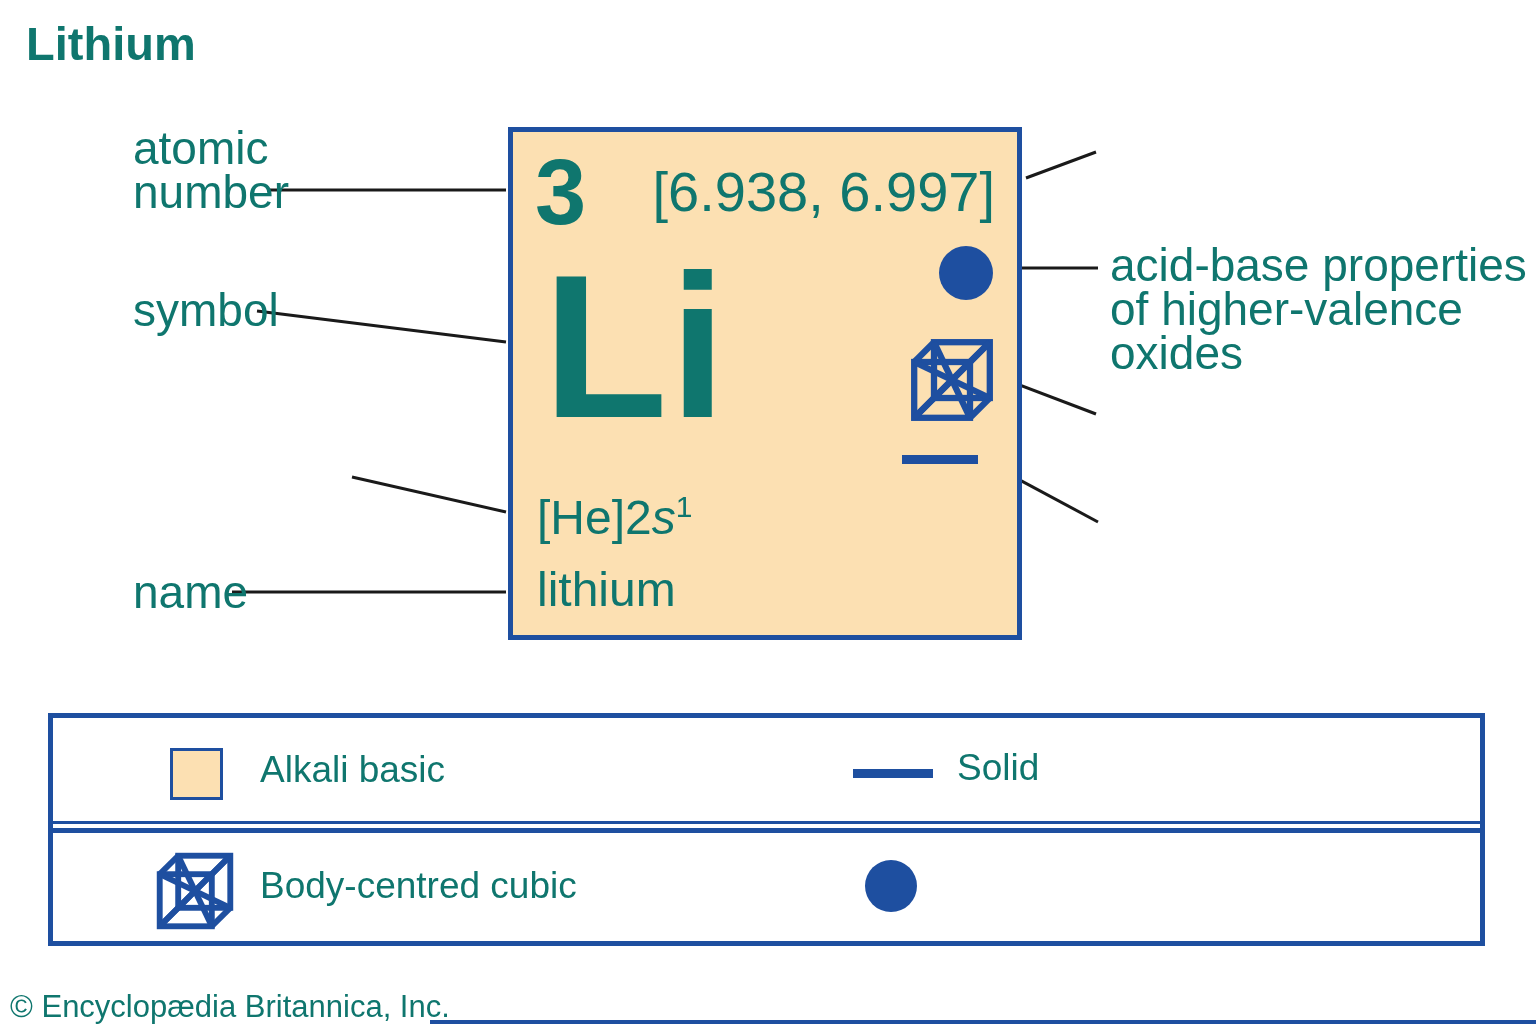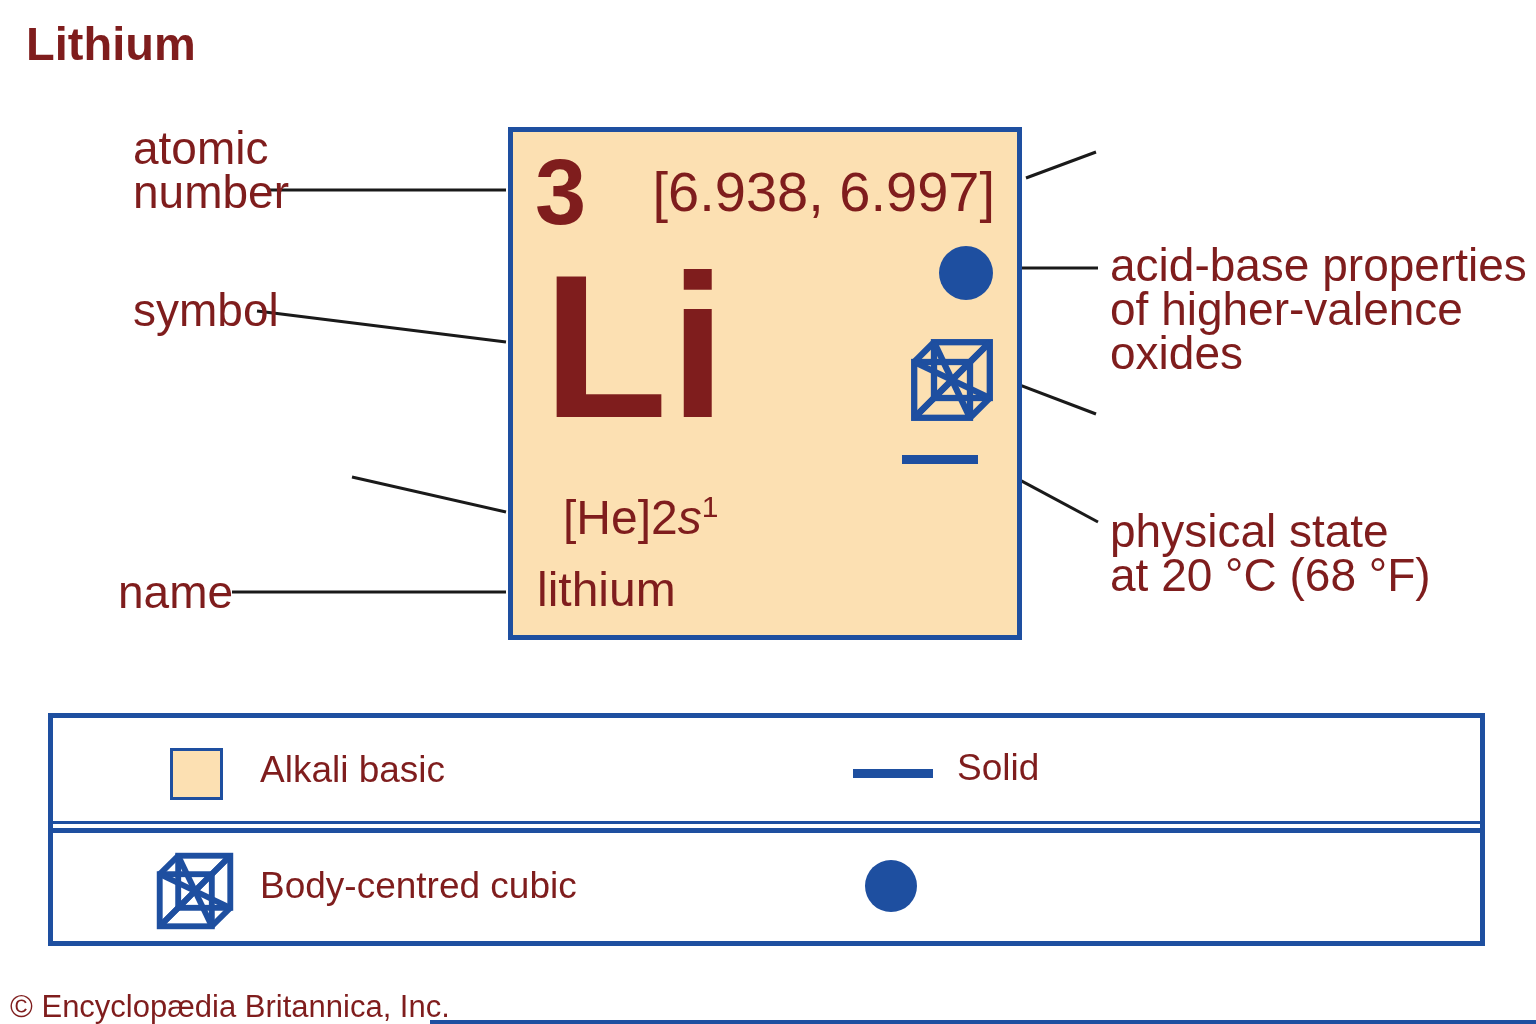--- a/index.html
+++ b/index.html
@@ -1,47 +1,47 @@
 <!DOCTYPE html>
 <html><head>
 <meta charset="utf-8">
 <style>
   html,body{margin:0;padding:0;background:#ffffff;}
   .canvas{
     position:relative;width:1536px;height:1024px;background:#ffffff;
-    font-family:"Liberation Sans", sans-serif;color:#7f1d1d;overflow:hidden;
+    font-family:"Liberation Sans", sans-serif;color:#0f766e;overflow:hidden;
   }
   .abs{position:absolute;}
   .page-title{
     left:26px;top:16px;font-size:47px;font-weight:bold;letter-spacing:0;
   }
   
   .cell{
     left:508px;top:127px;width:514px;height:513px;box-sizing:border-box;
     background:#FCE0B2;border:5px solid #1E4FA0;
   }
   .atomic-number{left:22px;top:14px;font-size:92px;font-weight:bold;line-height:1;}
   .atomic-weight{right:22px;top:32px;font-size:56px;line-height:1;}
   .symbol{left:30px;top:112px;font-size:204px;font-weight:bold;line-height:1;letter-spacing:2px;}
-  .econfig{left:24px;top:362px;font-size:48px;line-height:1;margin-left:26px;}
+  .econfig{left:24px;top:362px;font-size:48px;line-height:1;}
   .econfig i{font-style:italic;}
   .econfig sup{font-size:30px;vertical-align:super;line-height:0;}
   .el-name{left:24px;top:434px;font-size:48px;line-height:1;}
   .dot{
     left:426px;top:114px;width:54px;height:54px;border-radius:50%;
     background:#1E4FA0;
   }
   .state-bar{left:389px;top:323px;width:76px;height:9px;background:#1E4FA0;}
   .cube-cell{left:393px;top:203px;}
   
   .callout{font-size:46px;line-height:44px;white-space:pre-line;}
   .co-atomic-number{left:133px;top:126px;}
   .co-symbol{left:133px;top:288px;text-align:right;}
   .co-econfig{left:133px;top:407px;}
-  .co-name{left:118px;top:570px;}
+  .co-name{left:133px;top:570px;}
   .co-atomic-weight{left:1110px;top:127px;}
   .co-acid-base{left:1110px;top:243px;}
   .co-crystal{left:1110px;top:397px;}
   .co-state{left:1110px;top:509px;}
   .leader-svg{left:0;top:0;width:1536px;height:1024px;pointer-events:none;}
   .leader-svg line{stroke:#1a1a1a;stroke-width:3;}
   
   .legend{
     left:48px;top:713px;width:1437px;height:233px;box-sizing:border-box;
     background:#ffffff;border:5px solid #1E4FA0;
@@ -83,22 +83,20 @@
     <line x1="977" y1="457" x2="1098" y2="522"></line>
   </svg>
 
   <div class="abs callout co-atomic-number">atomic
 number</div>
   <div class="abs callout co-symbol">symbol</div>
   <div class="abs callout co-name">name</div>
 
   <div class="abs callout co-acid-base">acid-base properties
 of higher-valence oxides</div>
-  <div class="abs callout co-state">physical state
-at 20 °C (68 °F)</div>
 
   <div class="abs cell">
     <div class="abs atomic-number">3</div>
     <div class="abs atomic-weight">[6.938, 6.997]</div>
     <div class="abs symbol">Li</div>
     <div class="abs dot"></div>
 
     <div class="abs cube cube-cell">
       <svg width="92" height="90" viewBox="0 0 100 100" xmlns="http://www.w3.org/2000/svg" fill="none" stroke="#1E4FA0" stroke-width="7" stroke-linejoin="miter">
         <rect x="8" y="30" width="62" height="62"></rect>

